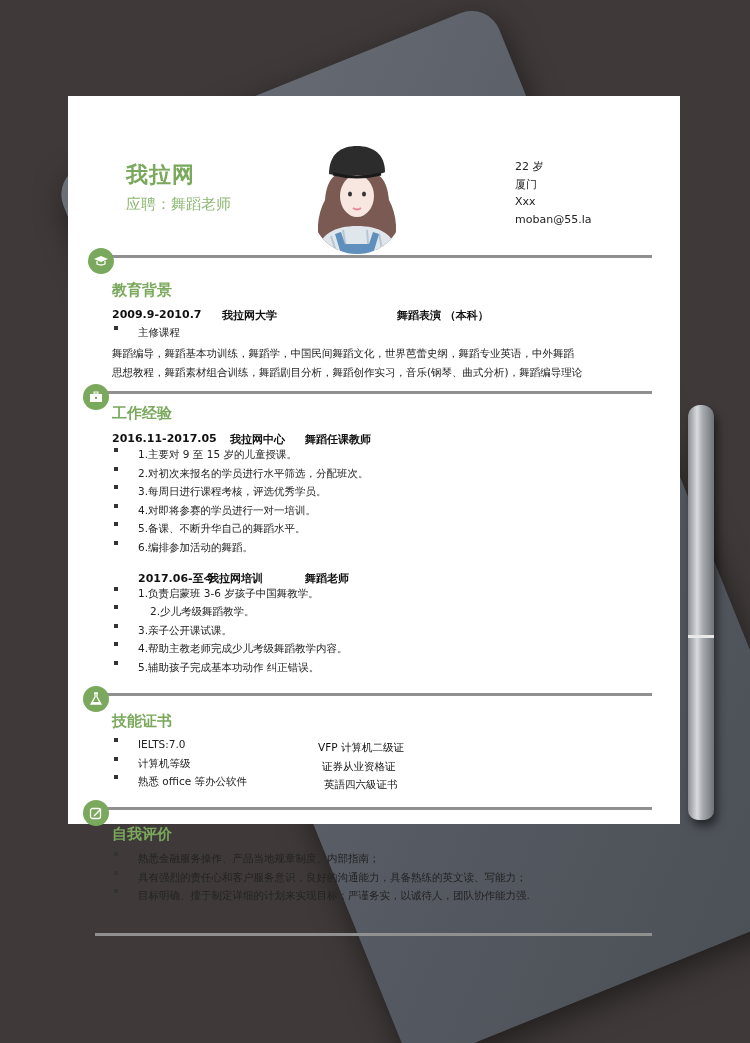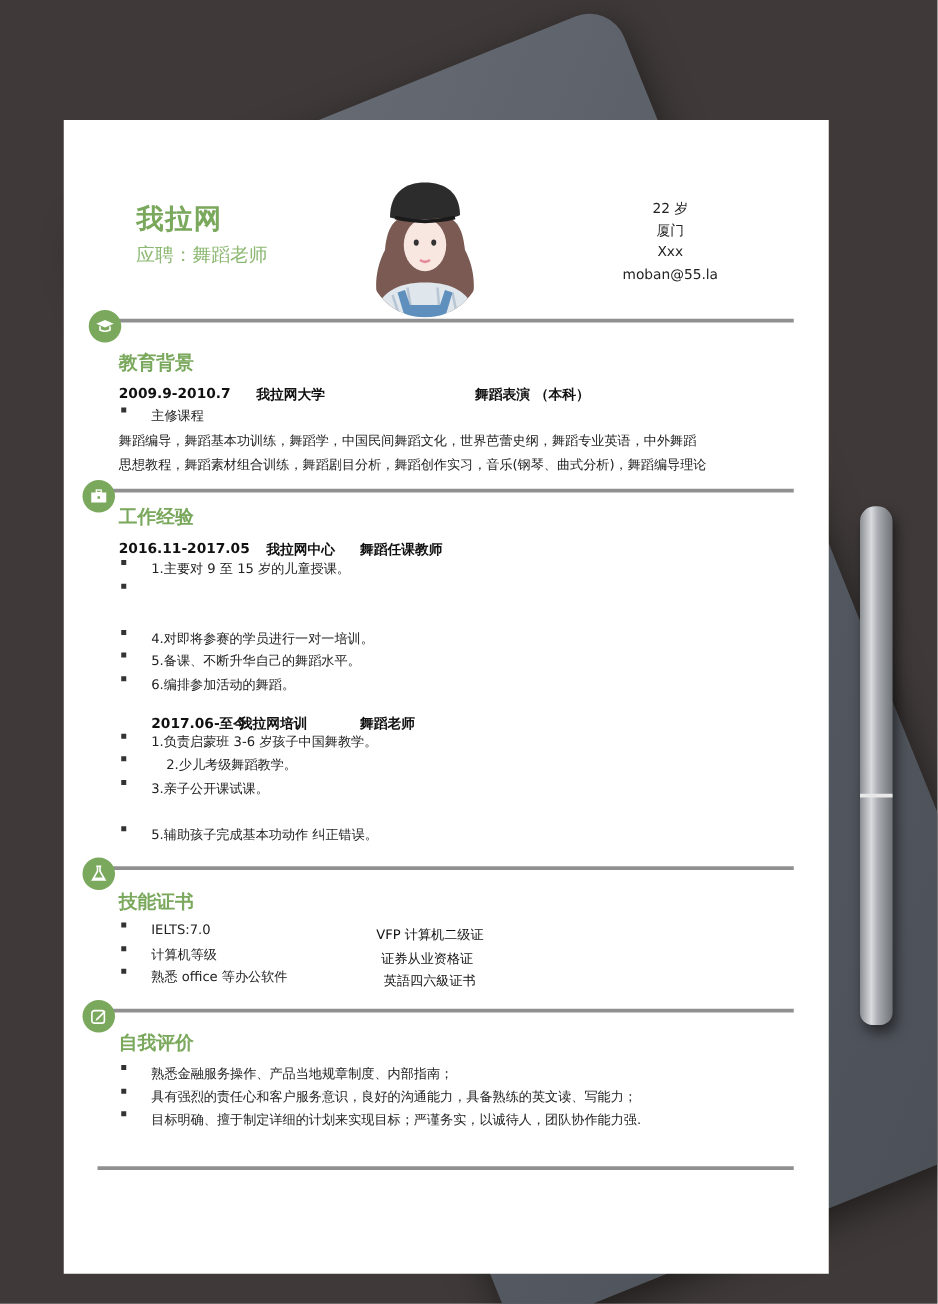--- a/index.html
+++ b/index.html
@@ -27,41 +27,41 @@
     background: linear-gradient(90deg, #8b8e93 0%, #d9dbde 35%, #a9acb1 55%, #6f7277 100%);
     box-shadow: 3px 6px 10px rgba(0,0,0,0.55);
   }
   .bg-pen::after {
     content: "";
     position: absolute; left: 0; right: 0; top: 230px;
     height: 3px; background: #e8e8e8;
   }
   .page {
     position: absolute;
-    left: 51px; top: 96px;
-    width: 612px; height: 923px;
+    left: 68px; top: 96px;
+    width: 612px; height: 728px;
     background: #ffffff;
   }
   .name {
     position: absolute; left: 58px; top: 64px;
     font-size: 22px; font-weight: bold; color: #7aa85c; letter-spacing: 1px;
   }
   .apply {
     position: absolute; left: 58px; top: 99px;
     font-size: 15px; color: #8cb872;
   }
   .avatar {
     position: absolute; left: 243px; top: 44px;
     width: 92px; height: 114px;
     overflow: hidden;
     border-radius: 0 0 46px 46px;
   }
   .info {
     position: absolute; left: 447px; top: 62px;
-    font-size: 11px; color: #222; line-height: 17.5px; text-align: center;
+    font-size: 11px; color: #222; line-height: 17.5px;
   }
   .section-line {
     position: absolute; left: 28px; width: 556px; height: 3px;
     background: #909090;
   }
   .sec-icon {
     position: absolute; width: 26px; height: 26px; border-radius: 50%;
     background: #7aa85c;
     display: flex; align-items: center; justify-content: center;
   }
@@ -142,20 +142,25 @@
 
   <div class="row bold" style="left:44px; top:336px;">2016.11-2017.05</div>
   <div class="row bold" style="left:162px; top:336px;">我拉网中心</div>
   <div class="row bold" style="left:237px; top:336px;">舞蹈任课教师</div>
   <div class="bullet-row" style="top:352px;">
       <span class="bullet"></span>
       <span>1.主要对 9 至 15 岁的儿童授课。</span>
     </div>
   <div class="bullet-row" style="top:371px;">
       <span class="bullet"></span>
+      <span>2.对初次来报名的学员进行水平筛选，分配班次。</span>
+    </div>
+  <div class="bullet-row" style="top:389px;">
+      <span class="bullet"></span>
+      <span>3.每周日进行课程考核，评选优秀学员。</span>
     </div>
   <div class="bullet-row" style="top:408px;">
       <span class="bullet"></span>
       <span>4.对即将参赛的学员进行一对一培训。</span>
     </div>
   <div class="bullet-row" style="top:426px;">
       <span class="bullet"></span>
       <span>5.备课、不断升华自己的舞蹈水平。</span>
     </div>
   <div class="bullet-row" style="top:445px;">
@@ -170,20 +175,24 @@
       <span class="bullet"></span>
       <span>1.负责启蒙班 3-6 岁孩子中国舞教学。</span>
     </div>
   <div class="bullet-row" style="top:509px;gap:12px;">
       <span class="bullet"></span>
       <span>2.少儿考级舞蹈教学。</span>
     </div>
   <div class="bullet-row" style="top:528px;">
       <span class="bullet"></span>
       <span>3.亲子公开课试课。</span>
+    </div>
+  <div class="bullet-row" style="top:546px;">
+      <span class="bullet"></span>
+      <span>4.帮助主教老师完成少儿考级舞蹈教学内容。</span>
     </div>
   <div class="bullet-row" style="top:565px;">
       <span class="bullet"></span>
       <span>5.辅助孩子完成基本功动作 纠正错误。</span>
     </div>
 
   <div class="section-line" style="top:597px;"></div>
   <div class="sec-icon" style="left:15px; top:590px;">
     <svg width="14" height="14" viewBox="0 0 14 14">
         <path d="M5 1 L9 1 M6 1 L6 5 L2 12 L12 12 L8 5 L8 1" fill="none" stroke="#fff" stroke-width="1.3"></path>

